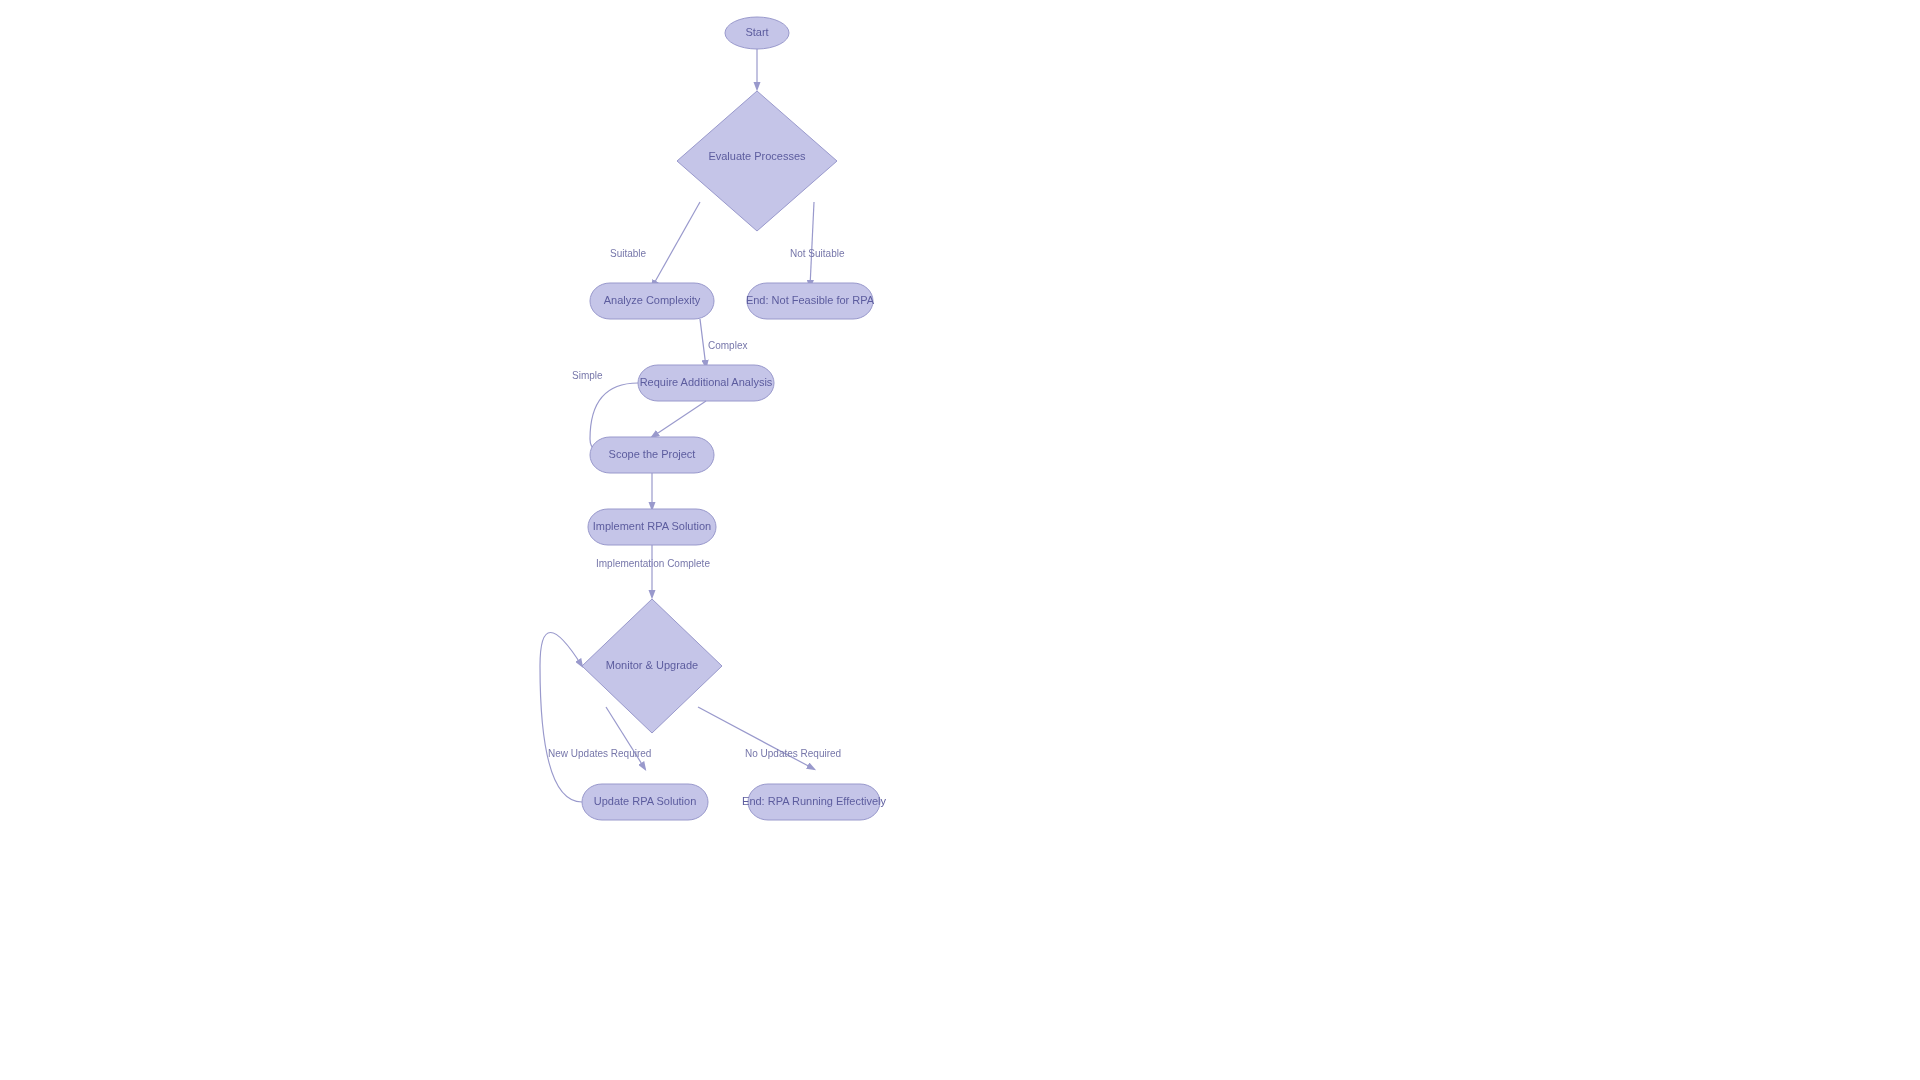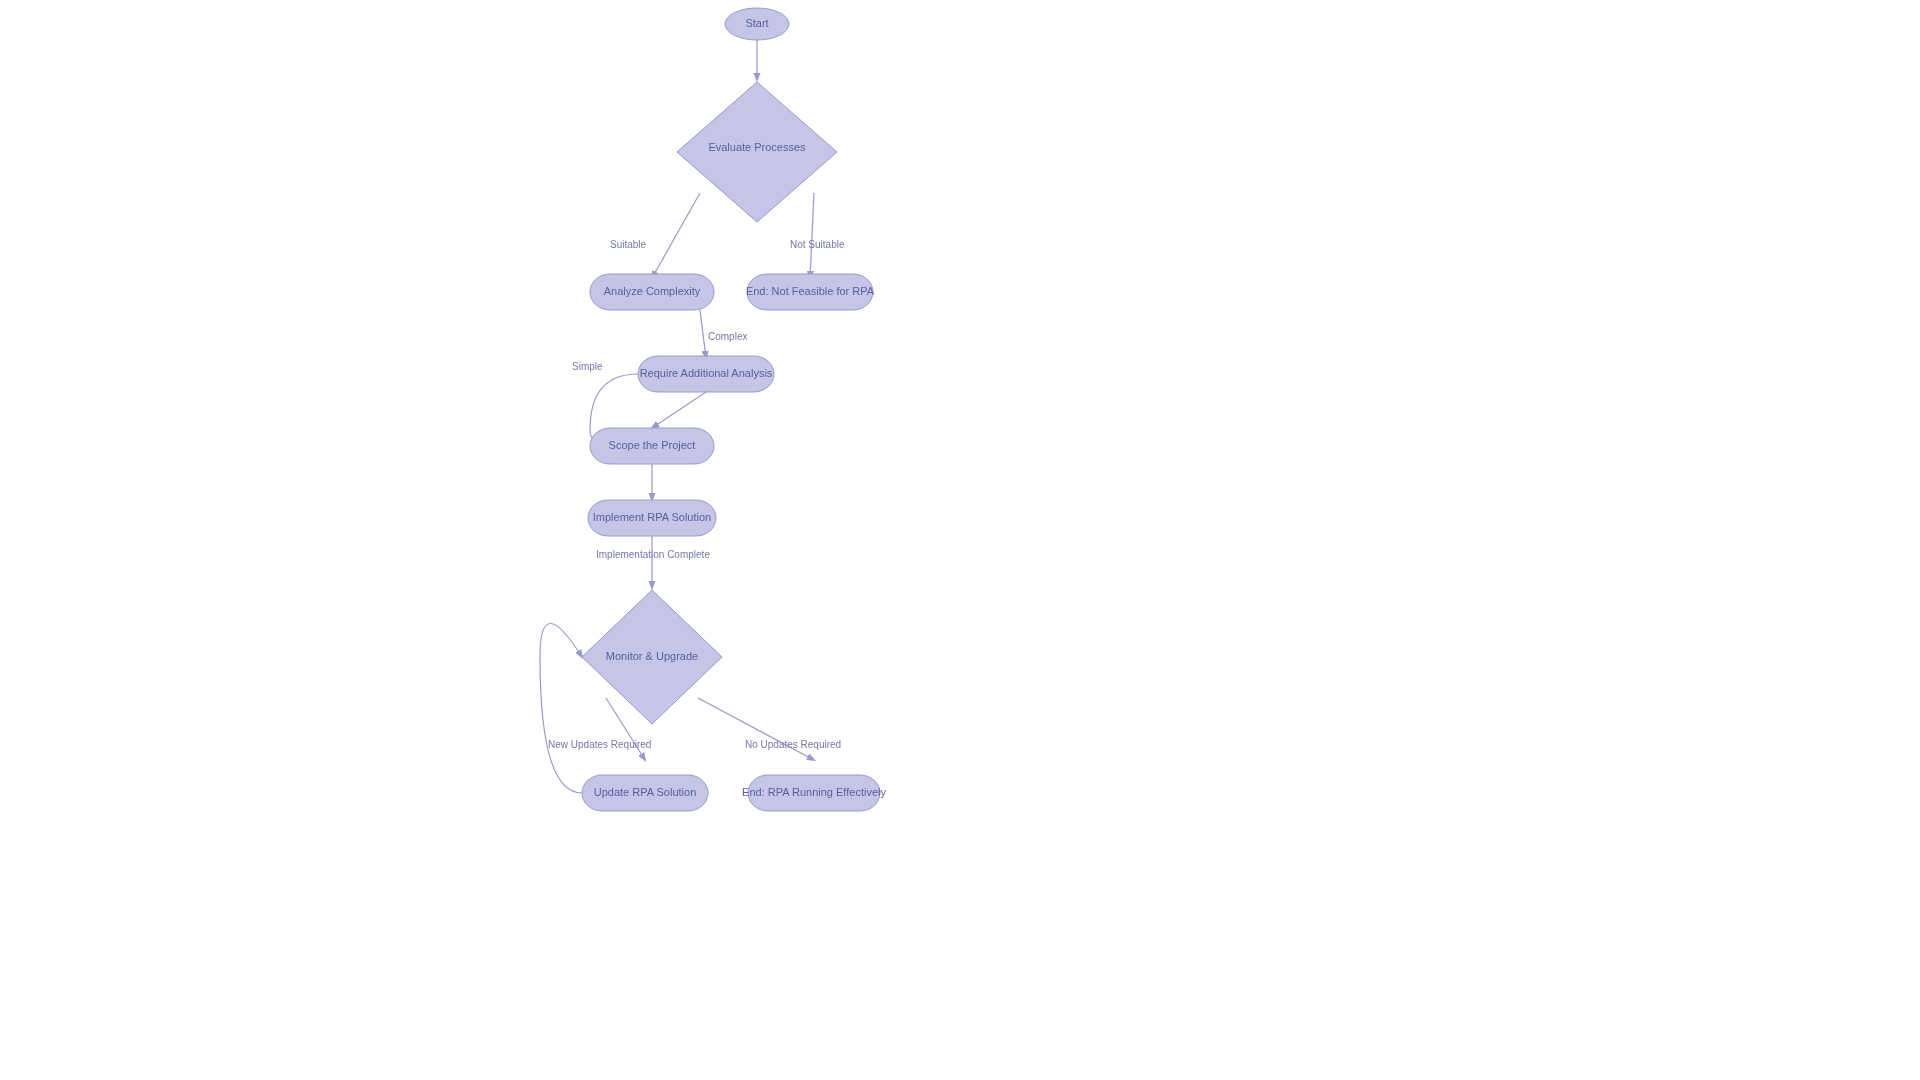--- a/index.html
+++ b/index.html
@@ -7,21 +7,21 @@
       width: 1920px;
       height: 1080px;
       background: #ffffff;
       font-family: Arial, sans-serif;
       overflow: hidden;
       position: relative;
     }
 
     .flowchart-container {
       position: absolute;
-      top: 0;
+      top: 9px;
       left: 0;
       width: 1920px;
       height: 1024px;
     }
 
     svg {
       width: 1920px;
       height: 1080px;
     }
 

